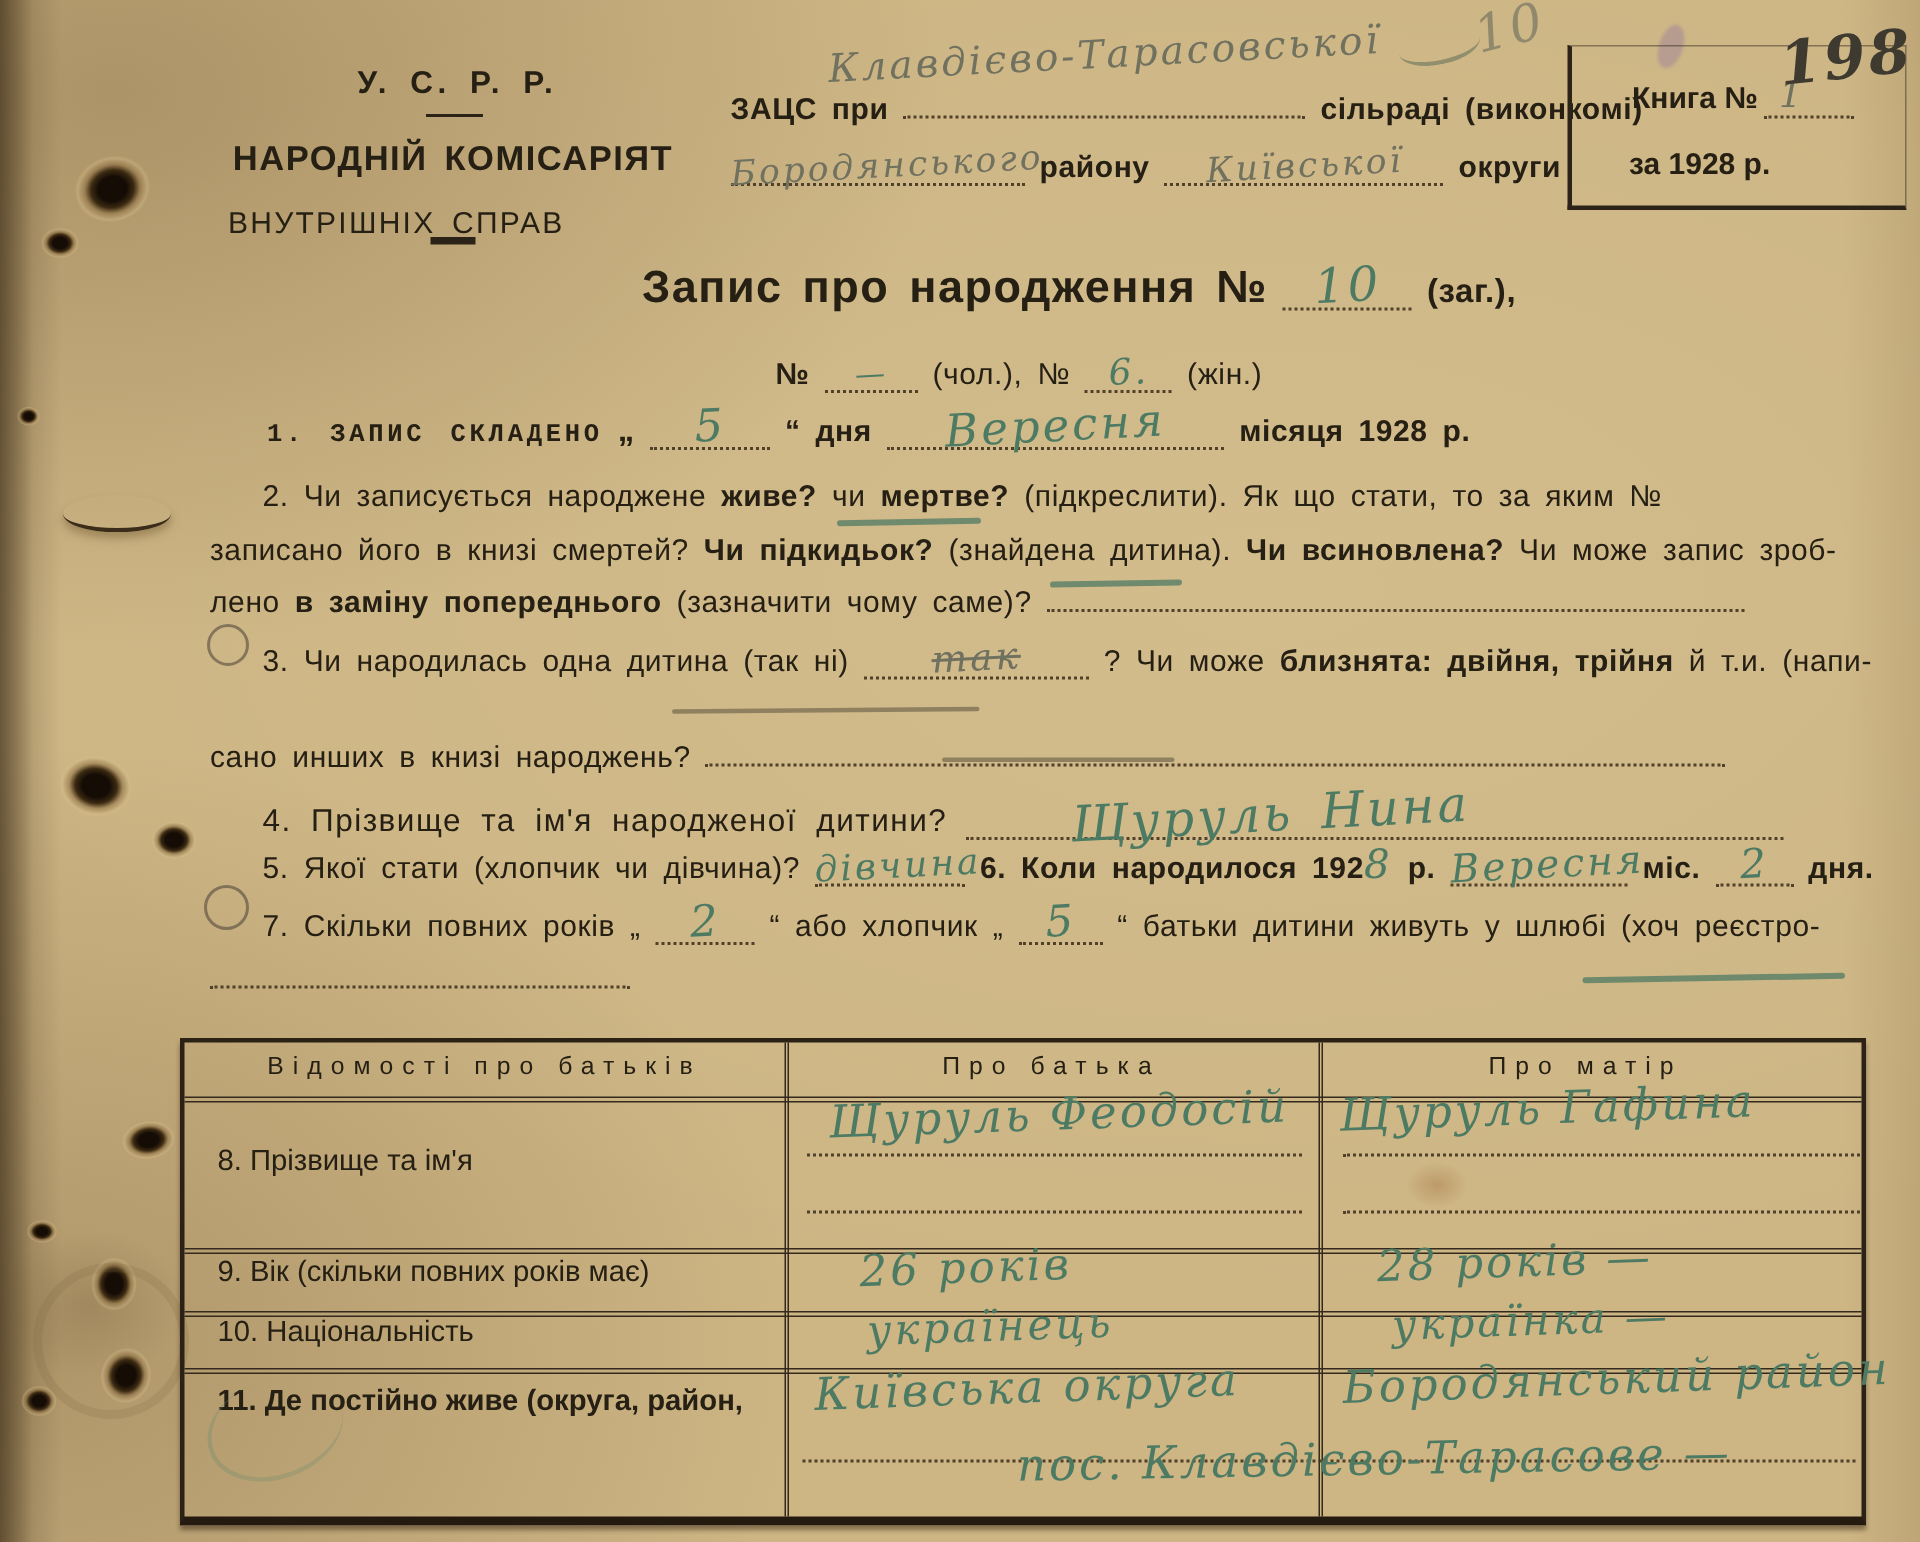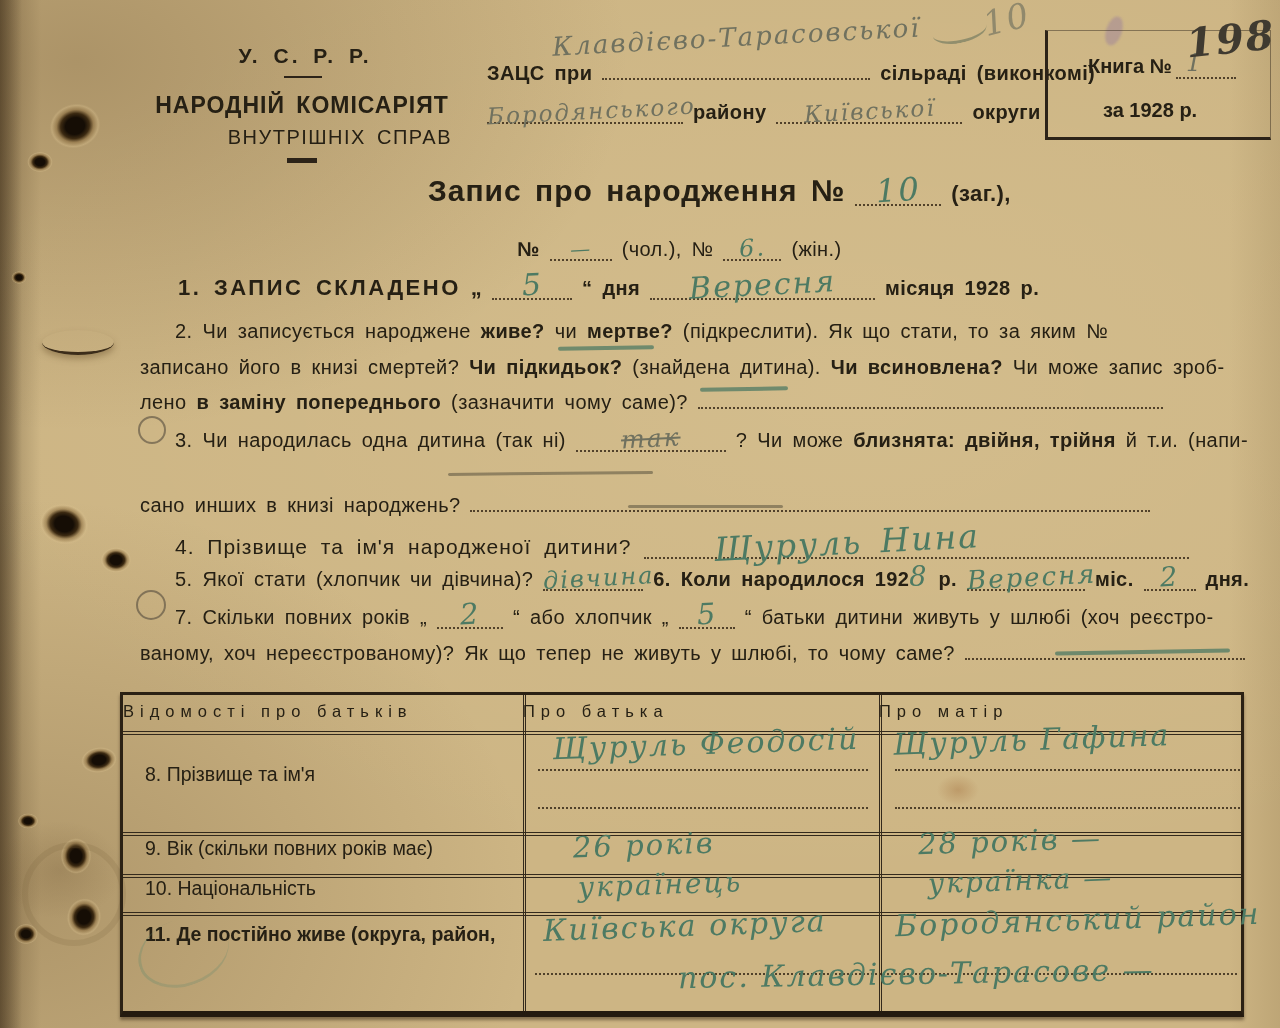--- a/index.html
+++ b/index.html
@@ -28,21 +28,21 @@
   .abs{position:absolute;white-space:nowrap;}
   .rule{position:absolute;background:#2c2318;}
   
   .bookbox{position:absolute;left:1045px;top:30px;width:222px;height:106px;
            border:1px solid rgba(44,35,24,.45);border-left:3px solid #2c2318;border-bottom:3px solid #2c2318;}
   
   .regtable{position:absolute;left:120px;top:692px;width:1118px;height:316px;
             border:3px solid #2b2114;border-bottom:6px solid #241a0f;box-shadow:0 3px 3px rgba(40,25,10,.45);}
   .vline{position:absolute;top:0;bottom:0;width:0;border-left:3px double #33291c;}
   .hdouble{position:absolute;left:0;right:0;height:0;border-top:4px double #33291c;}
-  .th{position:absolute;font-size:16.5px;letter-spacing:6px;white-space:nowrap;}
+  .th{position:absolute;font-size:16.5px;letter-spacing:6px;text-align:center;white-space:nowrap;}
   .cell-label{position:absolute;font-size:19.5px;white-space:nowrap;}
   .dotrow{position:absolute;height:0;border-bottom:2px dotted rgba(66,52,32,.9);}
   
   .hole{position:absolute;border-radius:50%;
         background:radial-gradient(closest-side, #150d05 0 32%, #3c2a12 48%, rgba(130,100,55,.5) 62%, rgba(215,190,140,.35) 78%, transparent 85%);}
   .tear-arc{position:absolute;border:0;border-bottom:3px solid rgba(35,22,8,.85);border-radius:50%;
             box-shadow:0 4px 6px rgba(120,95,55,.5);}
   .crease{position:absolute;border-radius:50%;border:6px solid rgba(120,98,60,.18);}
   .pcircle{position:absolute;border:2px solid rgba(72,66,55,.55);border-radius:50%;}
   .mark-green{position:absolute;background:rgba(77,122,99,.75);border-radius:3px;}
@@ -68,21 +68,21 @@
   <div class="hole" style="left:78px;top:745px;width:42px;height:30px;transform:rotate(-8deg);"></div>
   <div class="hole" style="left:16px;top:812px;width:24px;height:18px;"></div>
   <div class="hole" style="left:58px;top:835px;width:36px;height:42px;"></div>
   <div class="crease" style="left:22px;top:842px;width:92px;height:92px;"></div>
   <div class="hole" style="left:64px;top:895px;width:40px;height:44px;transform:rotate(12deg);"></div>
   <div class="hole" style="left:12px;top:922px;width:28px;height:24px;"></div>
 
   <div class="line caps" style="left:230px;top:44px;width:150px;text-align:center;font-size:21px;"><span>У. С. Р. Р.</span></div>
   <div class="rule" style="left:284px;top:76px;width:38px;height:2px;"></div>
   <div class="line" style="left:152px;top:92px;width:300px;text-align:center;font-size:23px;font-weight:700;letter-spacing:1px;"><span>НАРОДНІЙ КОМІСАРІЯТ</span></div>
-  <div class="line" style="left:152px;top:126px;width:300px;text-align:right;font-size:20px;letter-spacing:1.5px;"><span>ВНУТРІШНІХ СПРАВ</span></div>
+  <div class="line" style="left:152px;top:138px;width:300px;text-align:left;font-size:20px;letter-spacing:1.5px;"><span>ВНУТРІШНІХ СПРАВ</span></div>
   <div class="rule" style="left:287px;top:158px;width:30px;height:5px;"></div>
 
   <div class="abs hw hwp" style="left:552px;top:24px;font-size:26px;transform:rotate(-3deg);"><span>Клавдієво-Тарасовської</span></div>
   <div class="line" style="left:487px;top:62px;font-size:20px;">
     <span class="b">ЗАЦС при</span>
     <span class="dotted" style="width:268px;"></span>
     <span class="b">сільраді (виконкомі)</span>
   </div>
   <div class="line" style="left:487px;top:100px;font-size:20px;">
     <span class="dotted" style="width:196px;"><span class="hw hwp" style="font-size:23px;">Бородянського</span></span>
@@ -93,38 +93,38 @@
 
   <div class="abs hw hwp" style="left:983px;top:2px;font-size:34px;transform:rotate(-14deg);opacity:.65;"><span>10</span></div>
   <div class="squiggle" style="left:932px;top:18px;width:55px;height:22px;transform:rotate(-12deg);"></div>
   <div class="smudge-purple" style="left:1106px;top:16px;width:16px;height:30px;transform:rotate(18deg);"></div>
 
   <div class="bookbox">
     <div class="abs b" style="left:40px;top:24px;font-size:20px;"><span>Книга №</span></div>
     <div class="dotted abs" style="left:128px;top:24px;width:60px;height:22px;"></div>
     <div class="abs hw hwp" style="left:138px;top:20px;font-size:24px;"><span>1</span></div>
     <div class="abs hw hwk" style="left:138px;top:-12px;font-size:40px;transform:rotate(-6deg);font-weight:700;"><span>198</span></div>
-    <div class="abs b" style="left:38px;top:68px;font-size:20px;margin-left:17px;"><span>за 1928 р.</span></div>
+    <div class="abs b" style="left:38px;top:68px;font-size:20px;"><span>за 1928 р.</span></div>
   </div>
 
   <div class="line" style="left:428px;top:174px;">
     <span class="b" style="font-size:30px;letter-spacing:1px;">Запис про народження №</span>
     <span class="dotted" style="width:86px;"><span class="hw" style="font-size:32px;">10</span></span>
     <span class="b" style="font-size:22px;">(заг.),</span>
   </div>
   <div class="line" style="left:517px;top:236px;font-size:20px;">
     <span class="b">№</span>
     <span class="dotted" style="width:62px;"><span class="hw" style="font-size:20px;">—</span></span>
     <span>(чол.), №</span>
     <span class="dotted" style="width:58px;"><span class="hw" style="font-size:24px;">6.</span></span>
     <span>(жін.)</span>
   </div>
 
   <div class="line" style="left:178px;top:270px;">
-    <span class="b" style="font-size:22px;letter-spacing:2.5px;">1. ЗАПИС СКЛАДЕНО</span>
+    <span class="b" style="font-size:17px;letter-spacing:2.5px;font-family:Liberation Mono, monospace;">1. ЗАПИС СКЛАДЕНО</span>
     <span class="b" style="font-size:22px;">„</span>
     <span class="dotted" style="width:80px;"><span class="hw" style="font-size:30px;">5</span></span>
     <span class="b">“ дня</span>
     <span class="dotted" style="width:225px;"><span class="hw" style="font-size:30px;">Вересня</span></span>
     <span class="b">місяця 1928 р.</span>
   </div>
 
   <div class="line" style="left:175px;top:320px;">
     <span>2. Чи записується народжене </span><span class="b">живе?</span><span> чи </span><span class="b">мертве?</span><span> (підкреслити). Як що стати, то за яким №</span>
   </div>
@@ -169,21 +169,20 @@
 
   <div class="pcircle" style="left:136px;top:590px;width:26px;height:26px;"></div>
   <div class="line" style="left:175px;top:600px;">
     <span>7. Скільки повних років „</span>
     <span class="dotted" style="width:66px;"><span class="hw" style="font-size:29px;">2</span></span>
     <span>“ або хлопчик „</span>
     <span class="dotted" style="width:56px;"><span class="hw" style="font-size:29px;">5</span></span>
     <span>“ батьки дитини живуть у шлюбі (хоч реєстро-</span>
   </div>
   <div class="line" style="left:140px;top:642px;">
-    <span>ваному, хоч нереєстрованому)? Як що тепер не живуть у шлюбі, то чому саме?</span>
     <span class="dotted" style="width:280px;"></span>
   </div>
   <div class="mark-green" style="left:1055px;top:650px;width:175px;height:4px;transform:rotate(-1deg);"></div>
 
   <div class="regtable">
     <div class="vline" style="left:400px;"></div>
     <div class="vline" style="left:756px;"></div>
     <div class="hdouble" style="top:36px;"></div>
     <div class="hdouble" style="top:137px;"></div>
     <div class="hdouble" style="top:179px;"></div>

